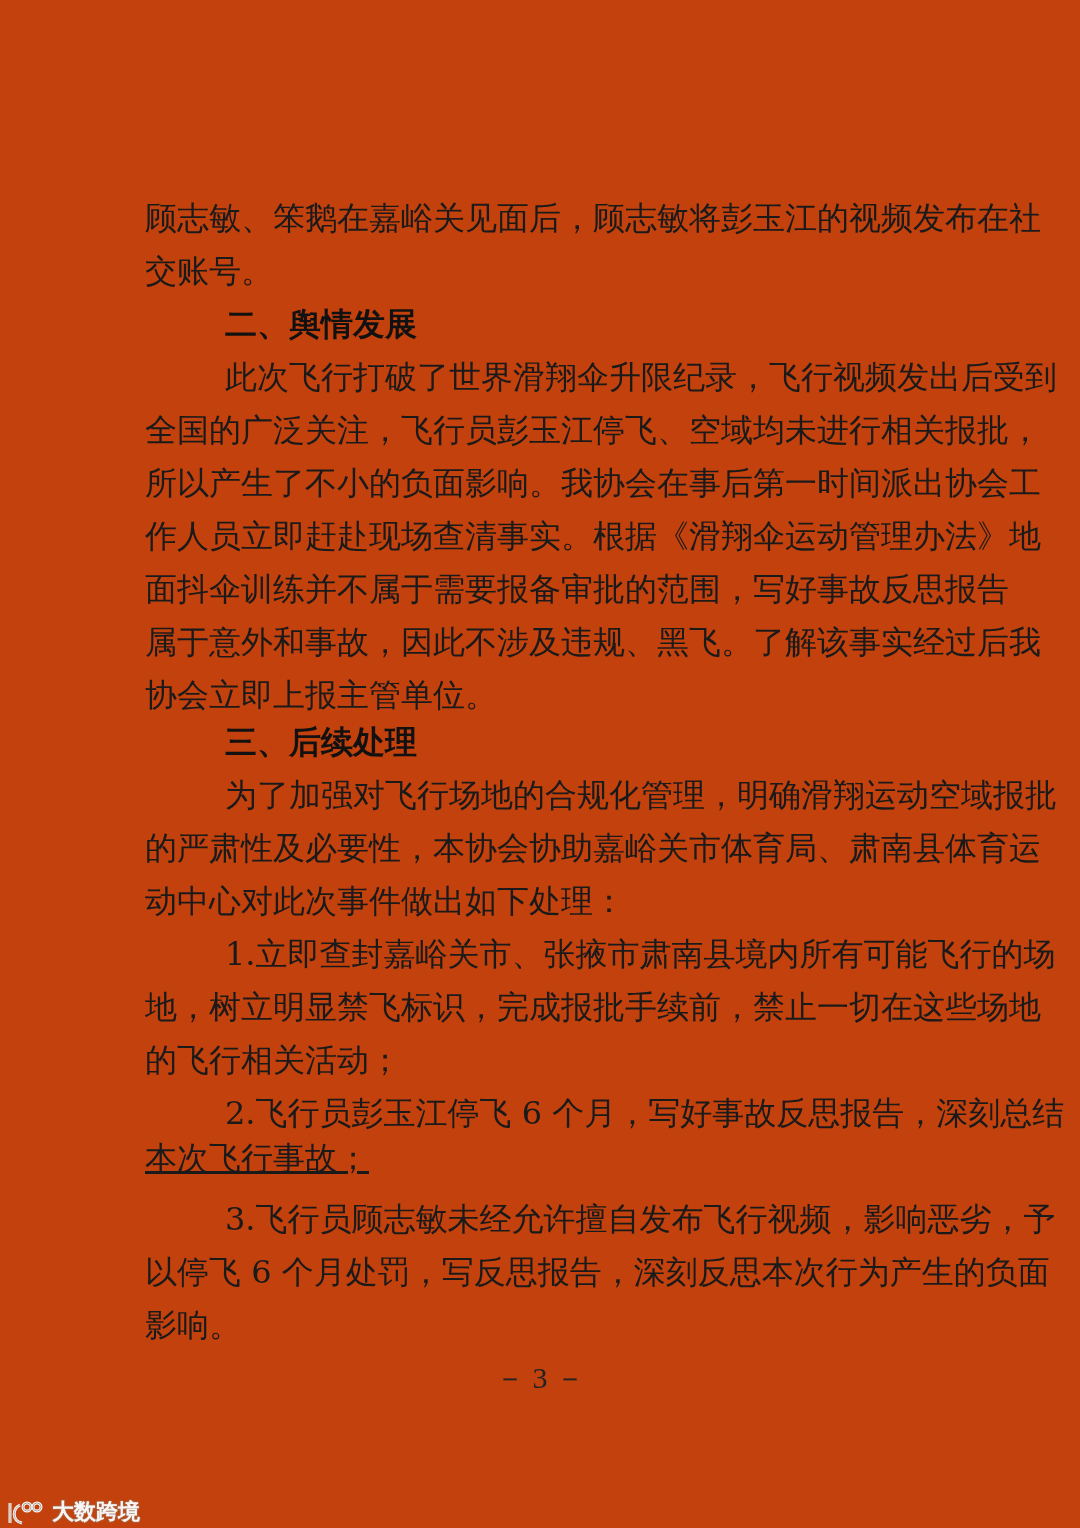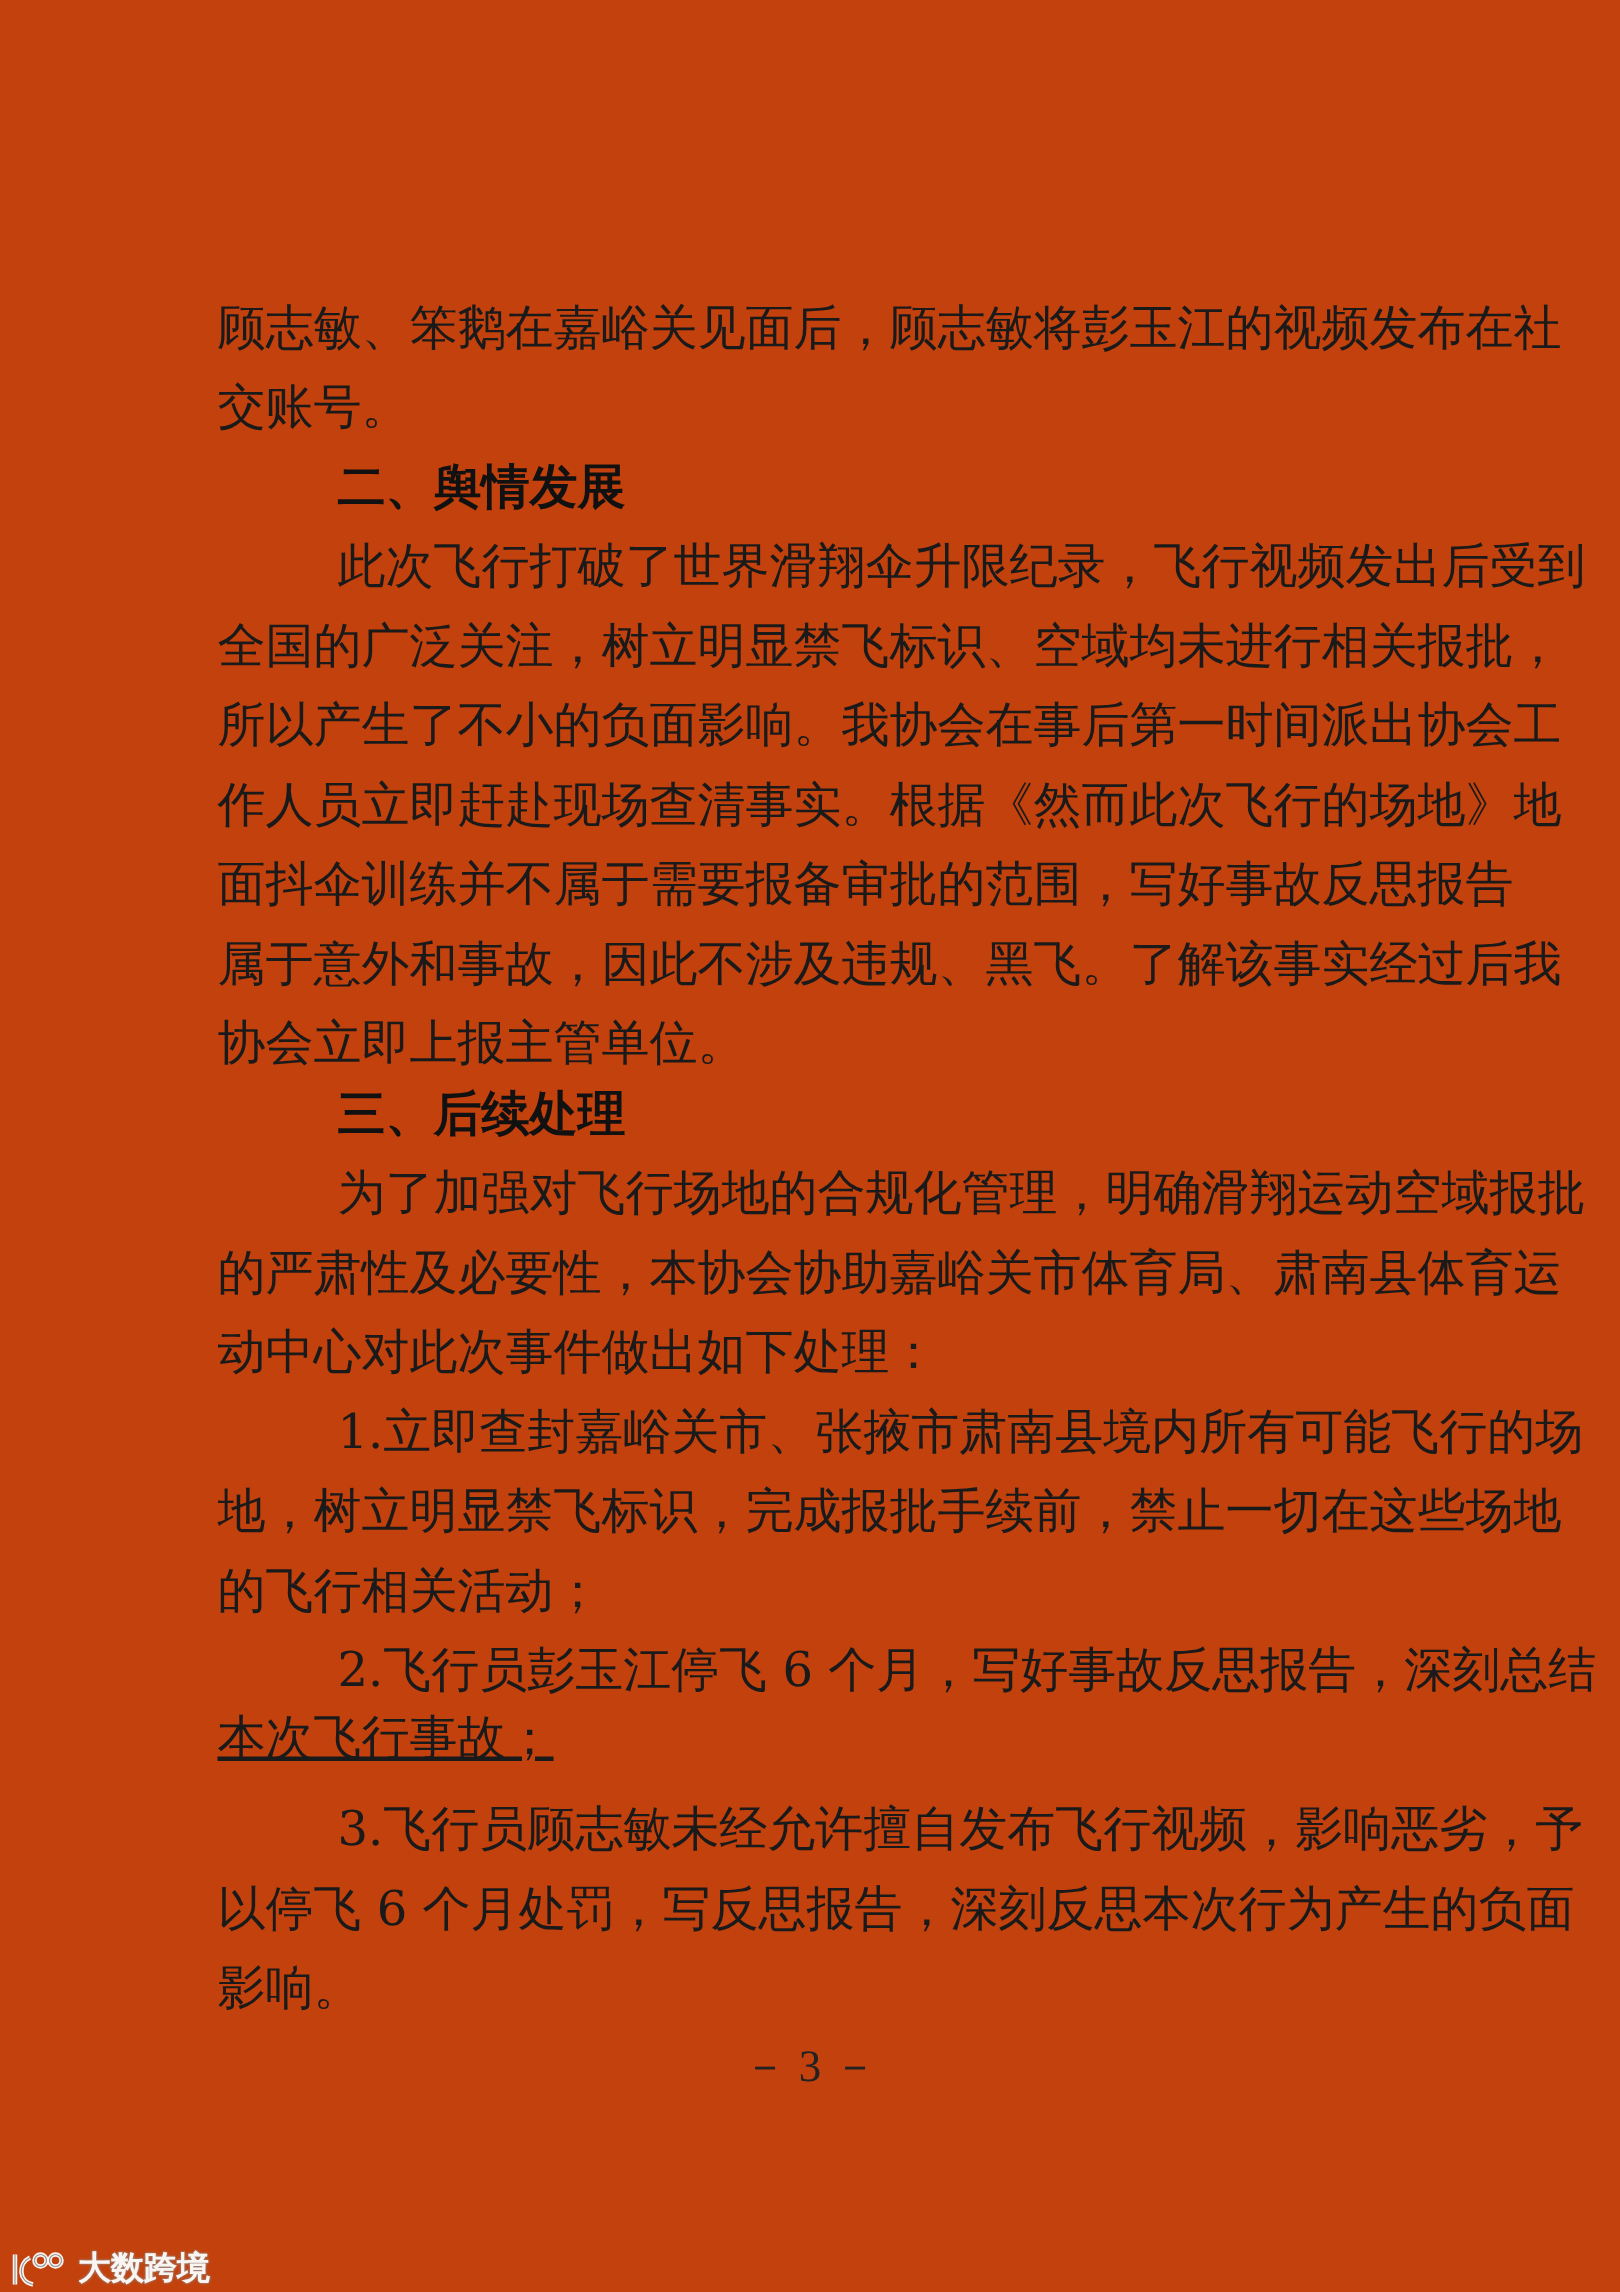--- a/index.html
+++ b/index.html
@@ -90,23 +90,23 @@
 <body>
 
 <div class="page">
 
   <div class="line" style="top:196px;">顾志敏、笨鹅在嘉峪关见面后，顾志敏将彭玉江的视频发布在社</div>
   <div class="line last" style="top:249px;">交账号。</div>
 
   <div class="heading" style="top:302px;">二、舆情发展</div>
 
   <div class="line indent" style="top:355px;">此次飞行打破了世界滑翔伞升限纪录，飞行视频发出后受到</div>
-  <div class="line" style="top:408px;">全国的广泛关注，树立明显禁飞标识、空域均未进行相关报批，</div>
+  <div class="line" style="top:408px;">全国的广泛关注，飞行员彭玉江停飞、空域均未进行相关报批，</div>
   <div class="line" style="top:461px;">所以产生了不小的负面影响。我协会在事后第一时间派出协会工</div>
-  <div class="line" style="top:514px;">作人员立即赶赴现场查清事实。根据《然而此次飞行的场地》地</div>
+  <div class="line" style="top:514px;">作人员立即赶赴现场查清事实。根据《滑翔伞运动管理办法》地</div>
   <div class="line" style="top:567px;">面抖伞训练并不属于需要报备审批的范围，写好事故反思报告</div>
   <div class="line" style="top:620px;">属于意外和事故，因此不涉及违规、黑飞。了解该事实经过后我</div>
   <div class="line last" style="top:673px;">协会立即上报主管单位。</div>
 
   <div class="heading" style="top:720px;">三、后续处理</div>
 
   <div class="line indent" style="top:773px;">为了加强对飞行场地的合规化管理，明确滑翔运动空域报批</div>
   <div class="line" style="top:826px;">的严肃性及必要性，本协会协助嘉峪关市体育局、肃南县体育运</div>
   <div class="line last" style="top:879px;">动中心对此次事件做出如下处理：</div>
 

